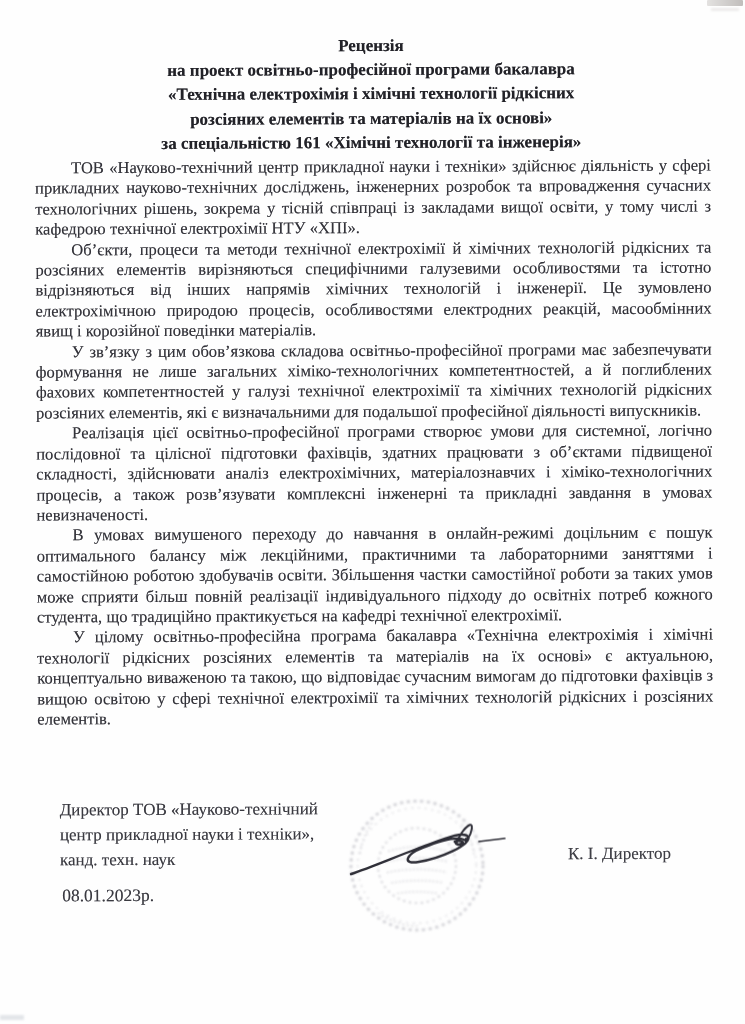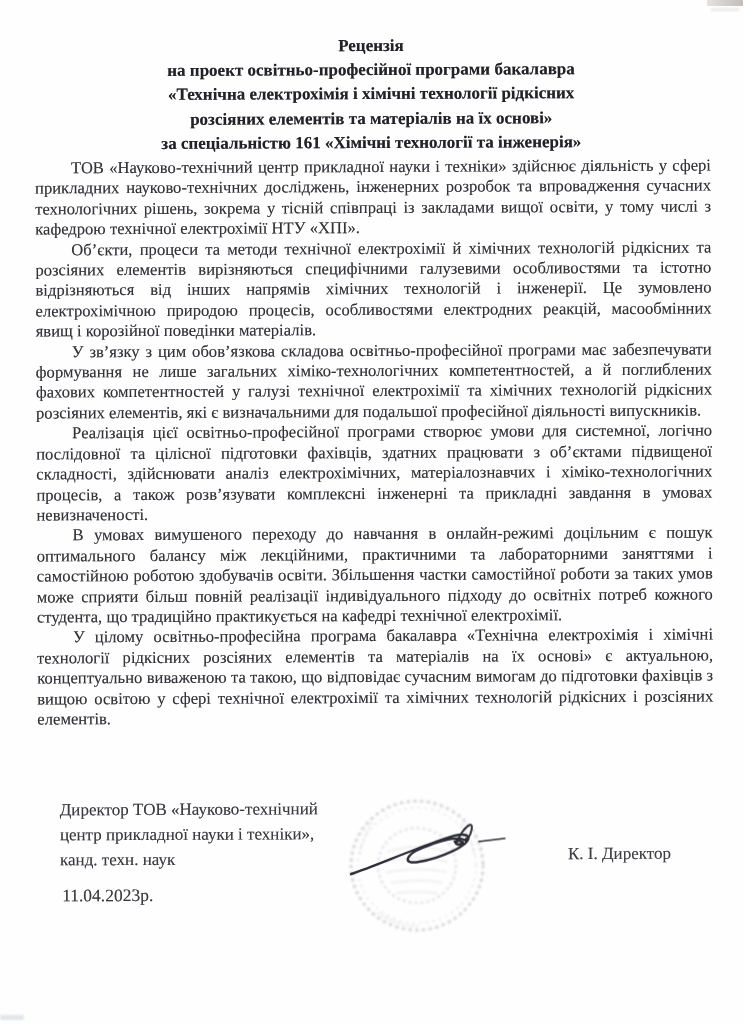--- a/index.html
+++ b/index.html
@@ -149,16 +149,16 @@
       <g fill="none" stroke="#2e2e37" stroke-width="2.4" stroke-linecap="round">
         <path d="M4 58 C22 52 46 42 70 33 C98 23 116 15 121 21 C126 29 92 43 72 46 C55 49 58 39 76 32 C96 24 110 21 117 24"></path>
         <path d="M112 22 C118 11 126 5 125 13 C124 21 116 30 119 23" stroke-width="2"></path>
         <path d="M108 26 C112 24 118 26 115 28 C112 30 107 28 110 26" stroke-width="2.8"></path>
         <path d="M132 26 L158 23" stroke-width="1.6"></path>
       </g>
     </svg>
 
     <div class="sig-name">К. І. Директор</div>
 
-    <div class="sig-date">11.04.2023р.</div>
+    <div class="sig-date">08.01.2023р.</div>
 
   </div>
 </div>
 
 </body></html>

